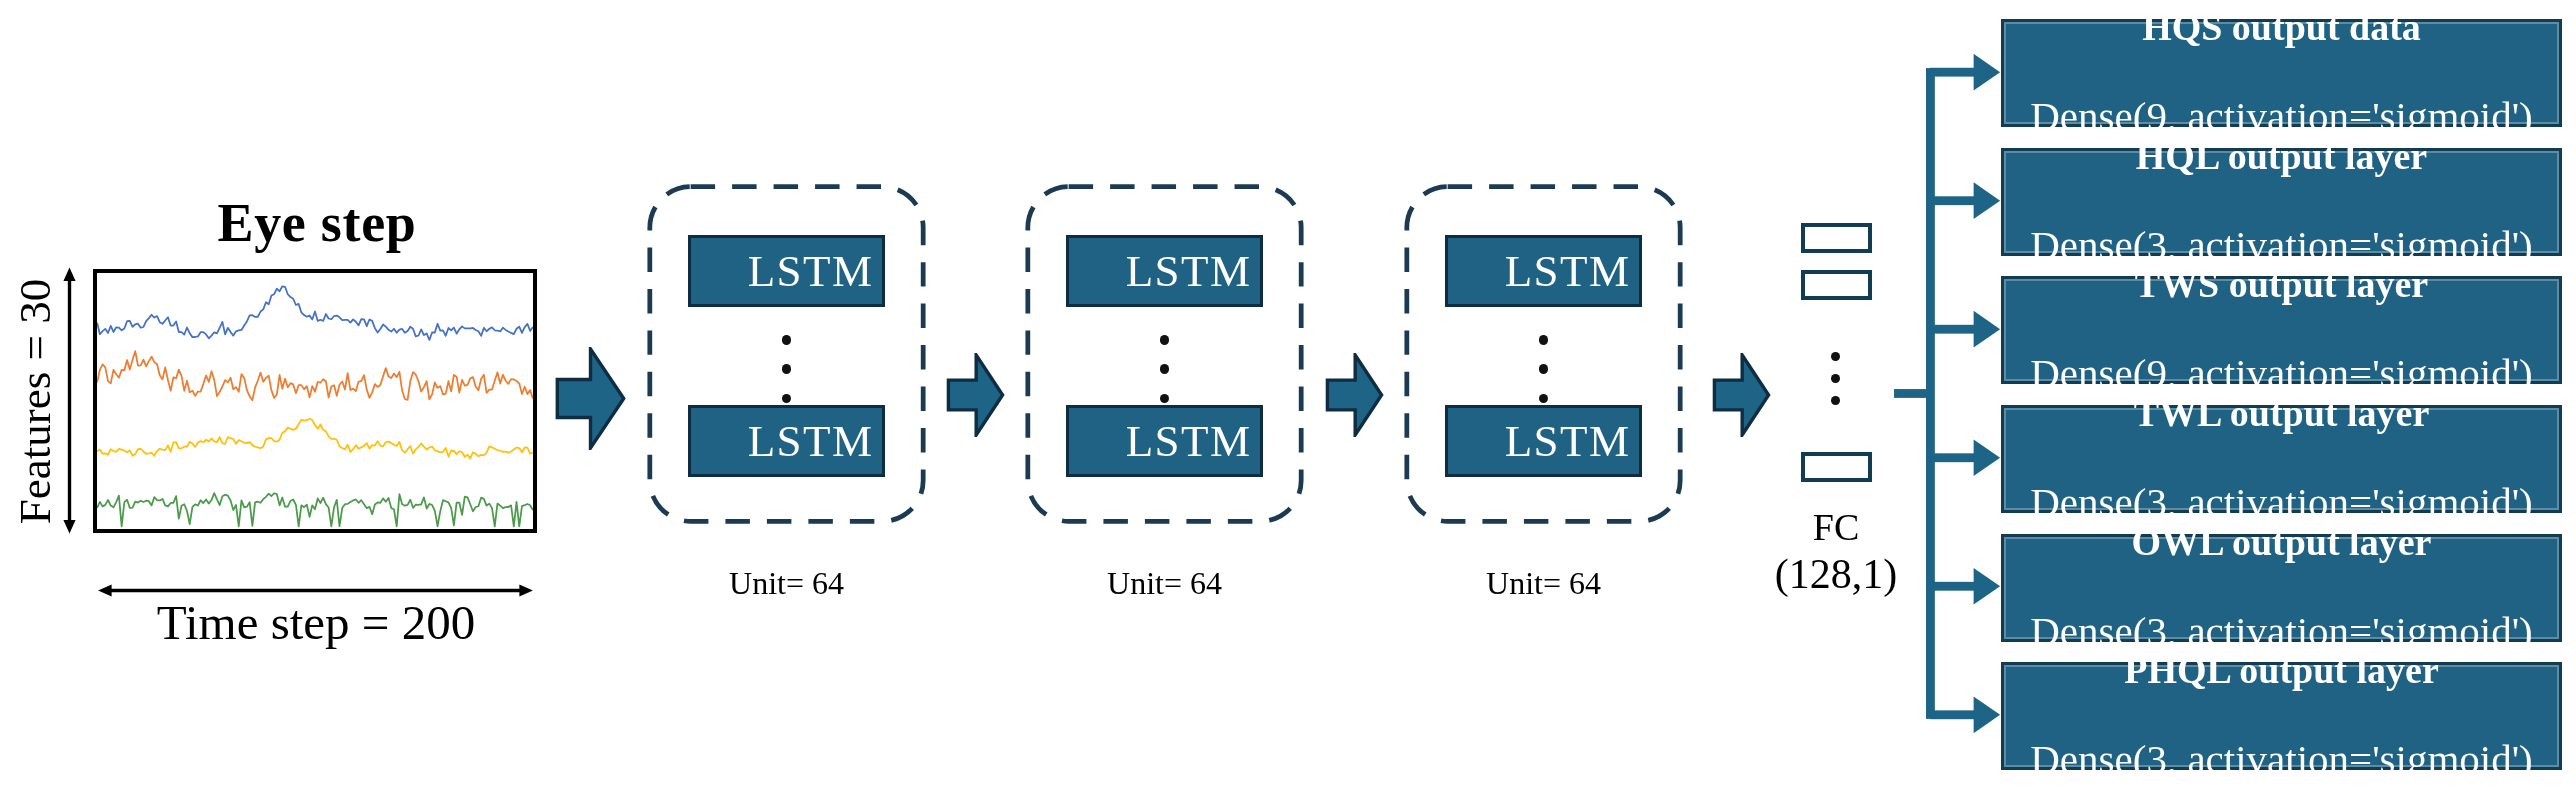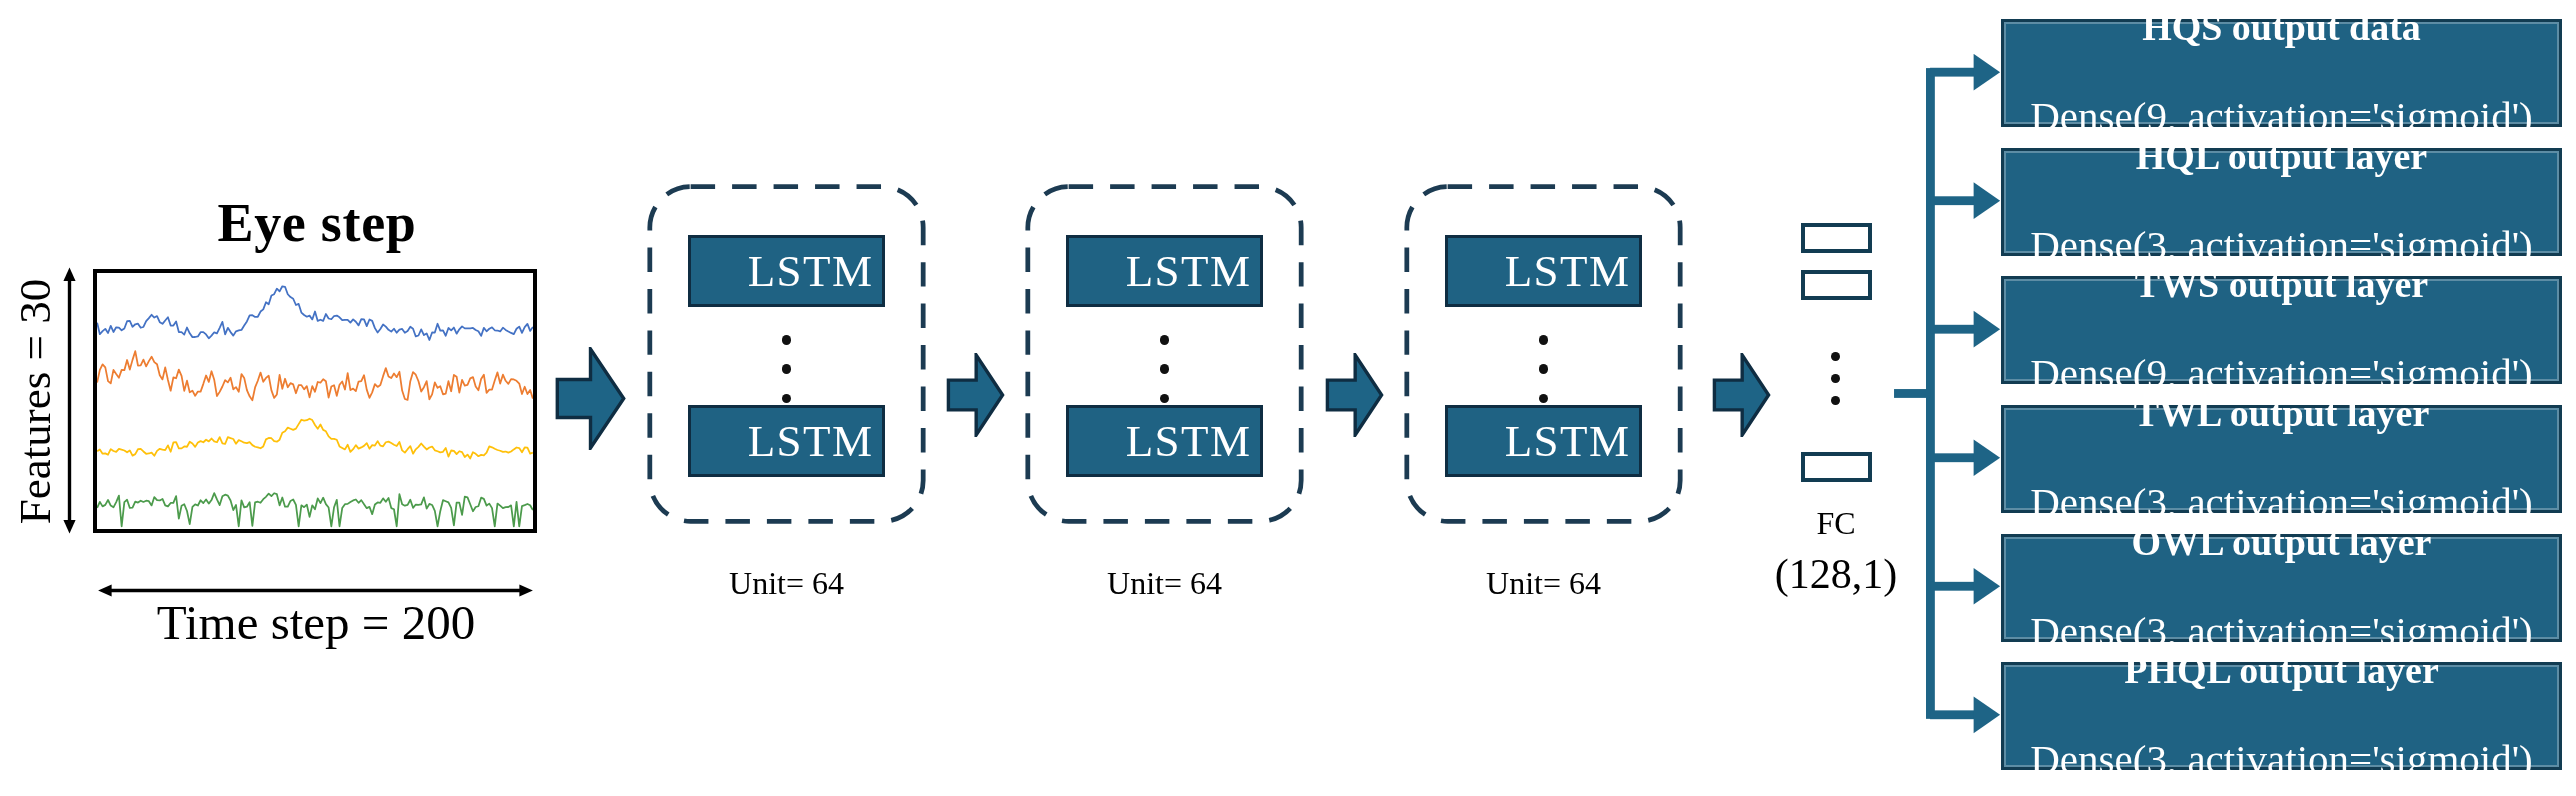--- a/index.html
+++ b/index.html
@@ -34,21 +34,21 @@
   .vdots{position:absolute;left:0;right:0;top:151px;height:68px;
     display:flex;flex-direction:column;align-items:center;justify-content:space-between;}
   .vdots .dot{width:9.5px;height:9.5px;border-radius:50%;background:#111;}
   .unit-label{position:absolute;left:0;top:381px;width:100%;text-align:center;font-size:32px;}
   
   .fc-box{left:1801px;width:71px;height:30px;border:4.1px solid var(--box-border);
     box-sizing:border-box;background:#fff;}
   .fc-dots{left:1826px;top:352px;width:19px;height:53px;
     display:flex;flex-direction:column;align-items:center;justify-content:space-between;}
   .fc-dots .dot{width:8.8px;height:8.8px;border-radius:50%;background:#111;}
-  .fc-label{left:1768px;top:505px;width:136px;text-align:center;font-size:32px;}
+  .fc-label{left:1768px;top:505px;width:136px;text-align:center;font-size:38px;}
   .fc-shape{left:1751px;top:550px;width:170px;text-align:center;font-size:42px;}
   
   .out-box{left:2001px;width:561px;height:108px;background:var(--teal);
     border:3.4px solid var(--box-border);box-sizing:border-box;
     box-shadow:inset 0 0 0 2px rgba(255,255,255,.28);
     display:flex;flex-direction:column;align-items:center;justify-content:center;
     color:#fff;}
   .out-title{font-size:38px;font-weight:bold;line-height:42px;}
   .out-dense{font-size:41px;line-height:49px;white-space:nowrap;margin-top:44px;}
   svg{display:block;}

